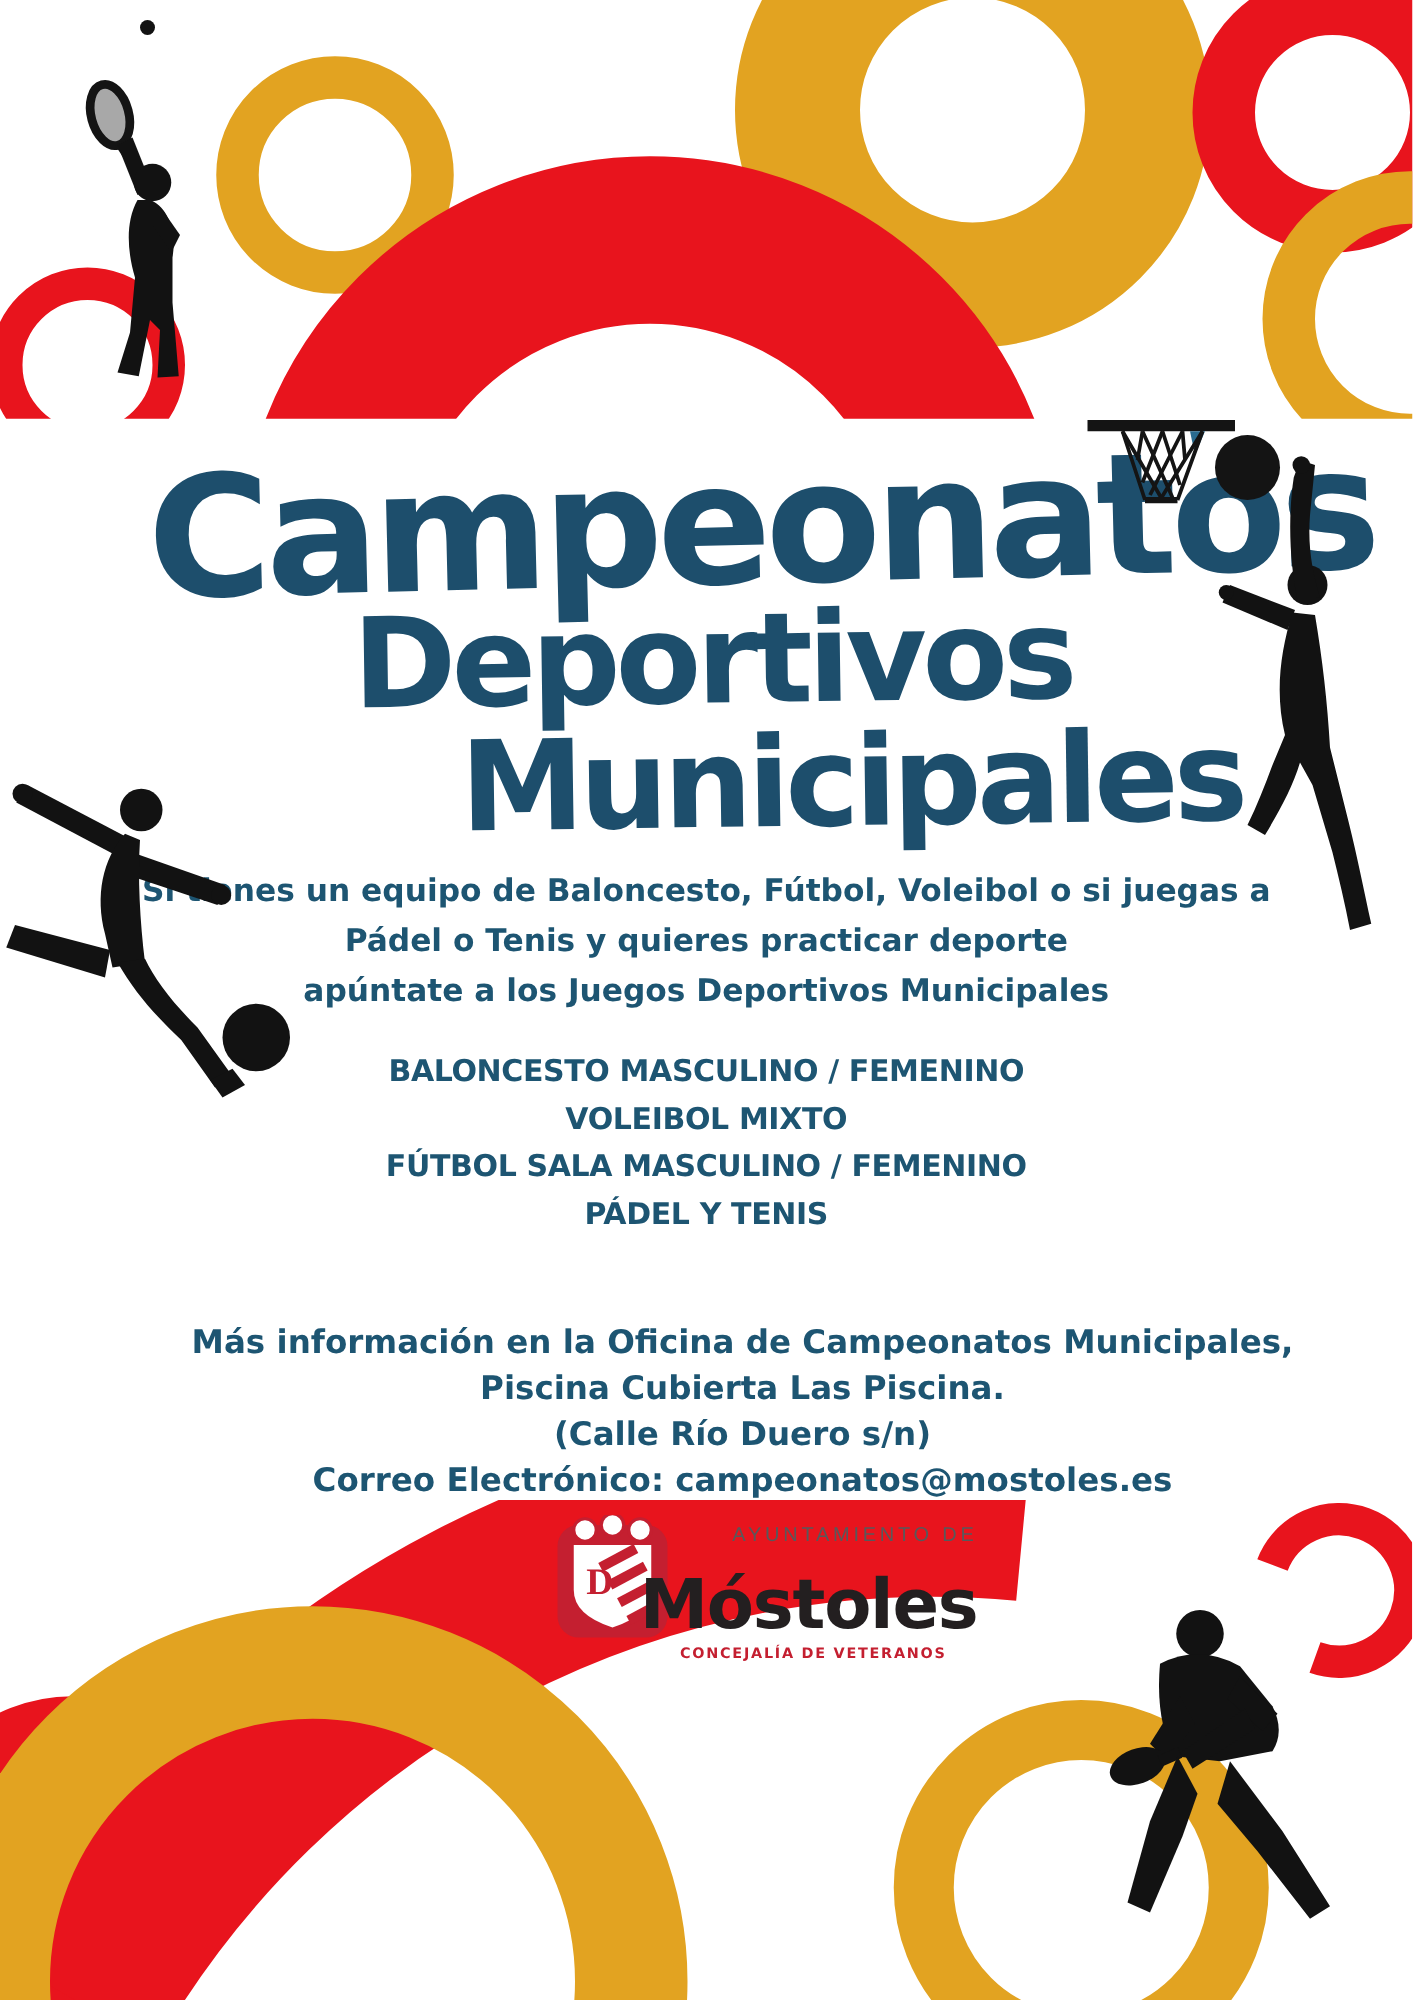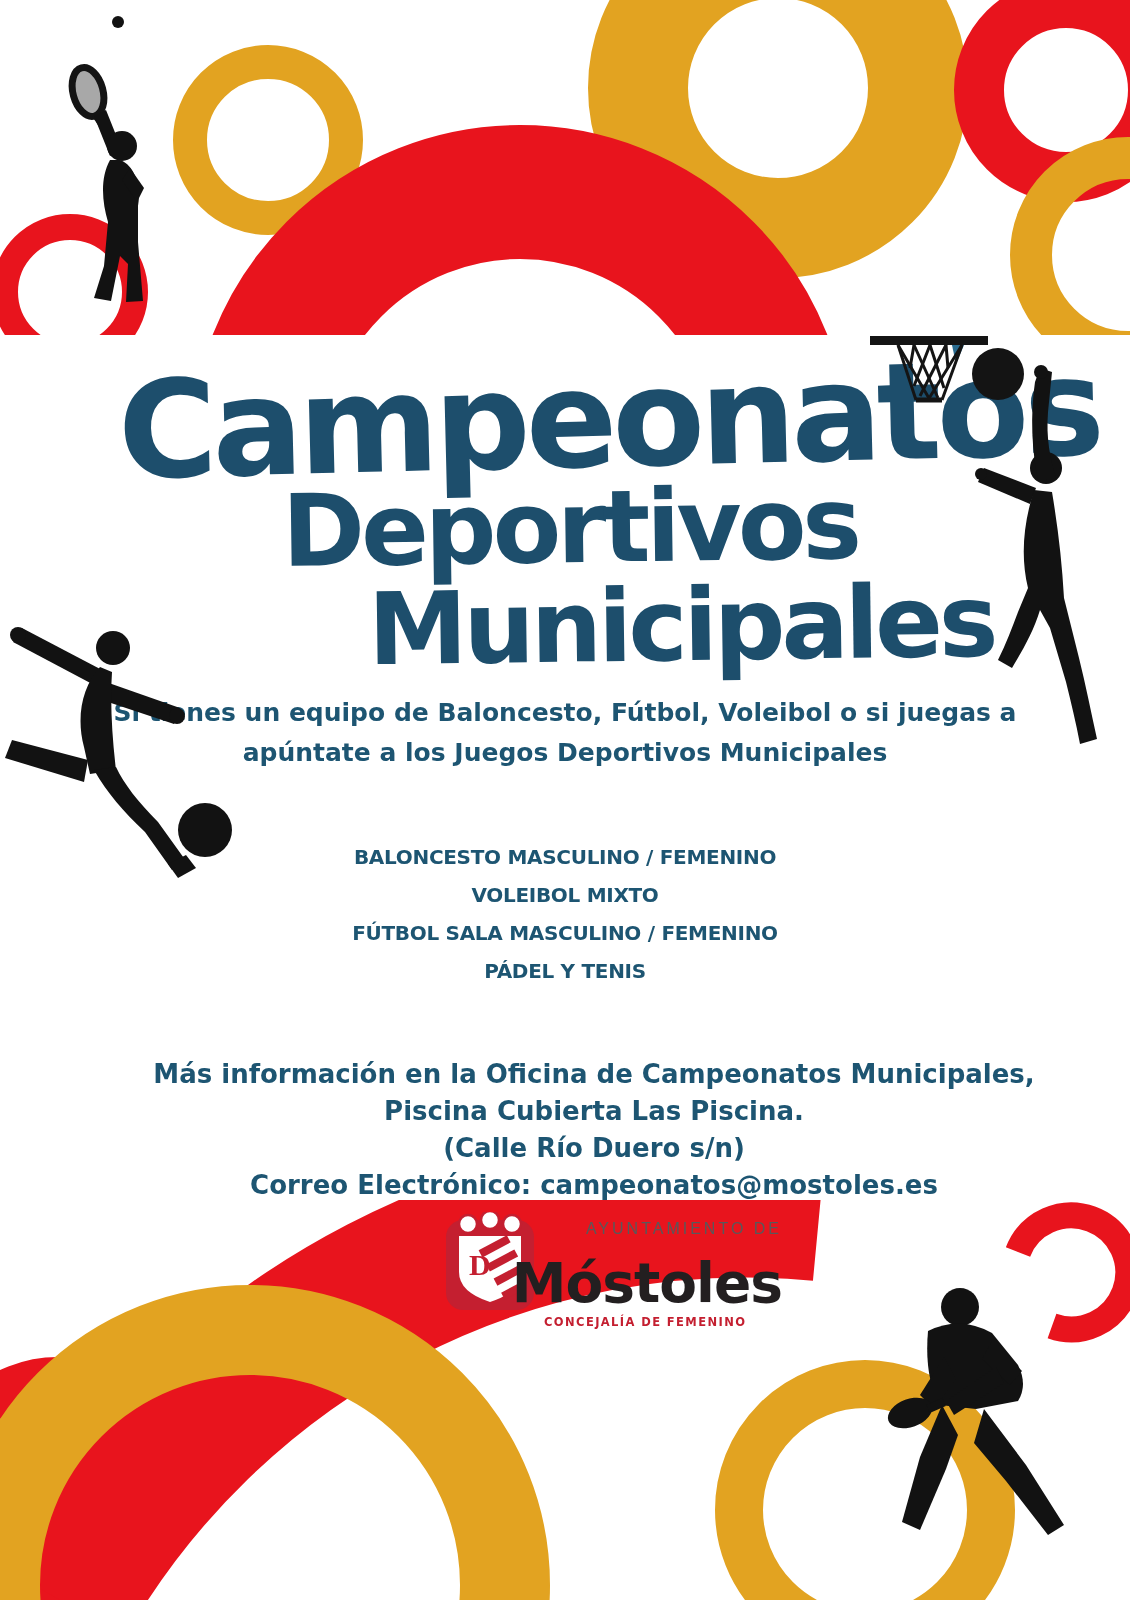--- a/index.html
+++ b/index.html
@@ -27,21 +27,21 @@
     line-height:1;margin:0;
   }
   .t1{left:118px;top:352px;font-size:135px;letter-spacing:-5px;transform:rotate(-1.4deg);}
   .t2{left:282px;top:478px;font-size:100px;letter-spacing:-4px;transform:rotate(-0.8deg);}
   .t3{left:368px;top:576px;font-size:100px;letter-spacing:-4px;transform:rotate(-0.8deg);}
   .textblock{
     position:absolute;left:0;width:1130px;text-align:center;color:var(--teal2);
     font-weight:bold;margin:0;
   }
   .intro{top:693px;font-size:25px;line-height:40px;}
-  .sports{top:838px;font-size:20px;line-height:38px;letter-spacing:-0.3px;}
+  .sports{top:838px;font-size:24px;line-height:38px;letter-spacing:-0.3px;}
   .info{top:1056px;font-size:26px;line-height:37px;padding-left:29px;}
   .logo{
     position:absolute;left:444px;top:1212px;display:flex;align-items:flex-start;z-index:6;
   }
   .logo-shield{flex:0 0 auto;}
   .logo-text{margin-left:8px;display:flex;flex-direction:column;align-items:flex-end;width:238px;}
   .lt-small{color:#58595b;font-size:16px;letter-spacing:3px;font-family:"Liberation Sans",sans-serif;margin-top:8px;white-space:nowrap;}
   .lt-big{color:#231f20;font-size:55px;font-weight:bold;letter-spacing:-1px;line-height:1.0;margin-top:18px;white-space:nowrap;}
   .lt-dept{color:var(--logored);font-size:11.5px;font-weight:bold;letter-spacing:1.4px;align-self:flex-start;margin-top:4px;white-space:nowrap;}
   .hoop{position:absolute;left:868px;top:330px;z-index:3;}
@@ -107,20 +107,21 @@
     <path class="sil" d="M 168 252 L 186 243 L 196 256 L 178 266 Z"></path>
     <circle class="sil" cx="205" cy="218" r="27"></circle>
   </svg>
 
   <h1 class="title t1">Campeonatos</h1>
   <h1 class="title t2">Deportivos</h1>
   <h1 class="title t3">Municipales</h1>
 
   <div class="textblock intro">
     <div>Si tienes un equipo de Baloncesto, Fútbol, Voleibol o si juegas a</div>
+    <div>Pádel o Tenis y quieres practicar deporte</div>
     <div>apúntate a los Juegos Deportivos Municipales</div>
   </div>
 
   <div class="textblock sports">
     <div>BALONCESTO MASCULINO / FEMENINO</div>
     <div>VOLEIBOL MIXTO</div>
     <div>FÚTBOL SALA MASCULINO / FEMENINO</div>
     <div>PÁDEL Y TENIS</div>
   </div>
 
@@ -142,21 +143,21 @@
       <g transform="rotate(-28 60 52)">
         <rect x="44" y="28" width="32" height="8" fill="#c41f30"></rect>
         <rect x="44" y="44" width="32" height="8" fill="#c41f30"></rect>
         <rect x="44" y="60" width="32" height="8" fill="#c41f30"></rect>
         <rect x="44" y="76" width="32" height="8" fill="#c41f30"></rect>
       </g>
     </svg>
     <div class="logo-text">
       <div class="lt-small">AYUNTAMIENTO DE</div>
       <div class="lt-big">Móstoles</div>
-      <div class="lt-dept">CONCEJALÍA DE FEMENINO</div>
+      <div class="lt-dept">CONCEJALÍA DE VETERANOS</div>
     </div>
   </div>
 
   <div class="band band-bottom">
     <svg width="1130" height="400" viewBox="0 0 1130 400">
       <circle class="ring-r" cx="58" cy="292" r="114" stroke-width="42"></circle>
       <path class="ring-r" d="M 820 6 A 790 790 0 0 0 60 400" stroke-width="150"></path>
       <circle class="ring-o" cx="250" cy="385" r="255" stroke-width="90"></circle>
       <circle class="ring-o" cx="865" cy="310" r="126" stroke-width="48"></circle>
       <path class="ring-r" d="M 1018 52 A 57 57 0 1 1 1052 126" stroke-width="26"></path>

